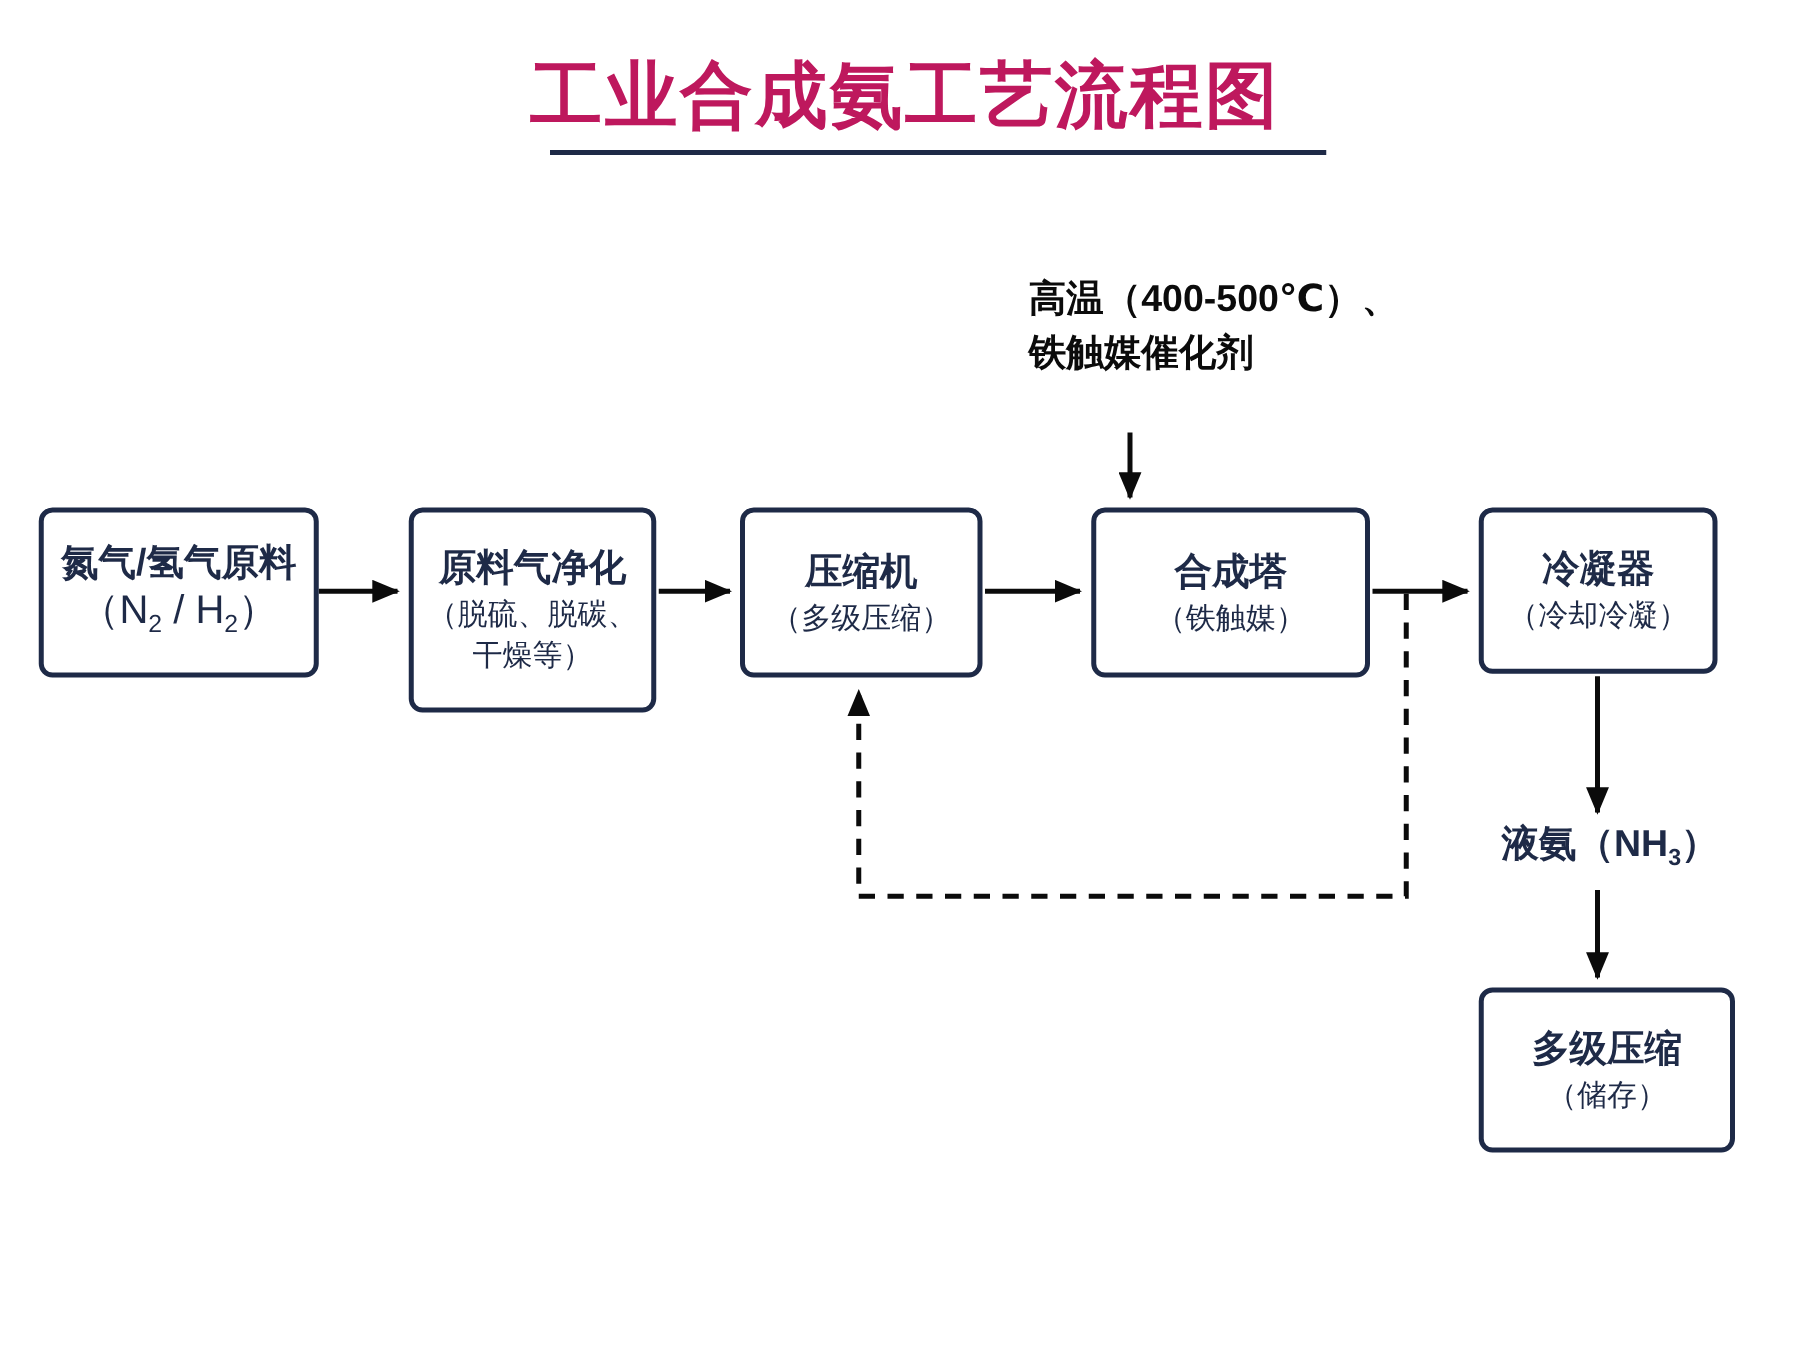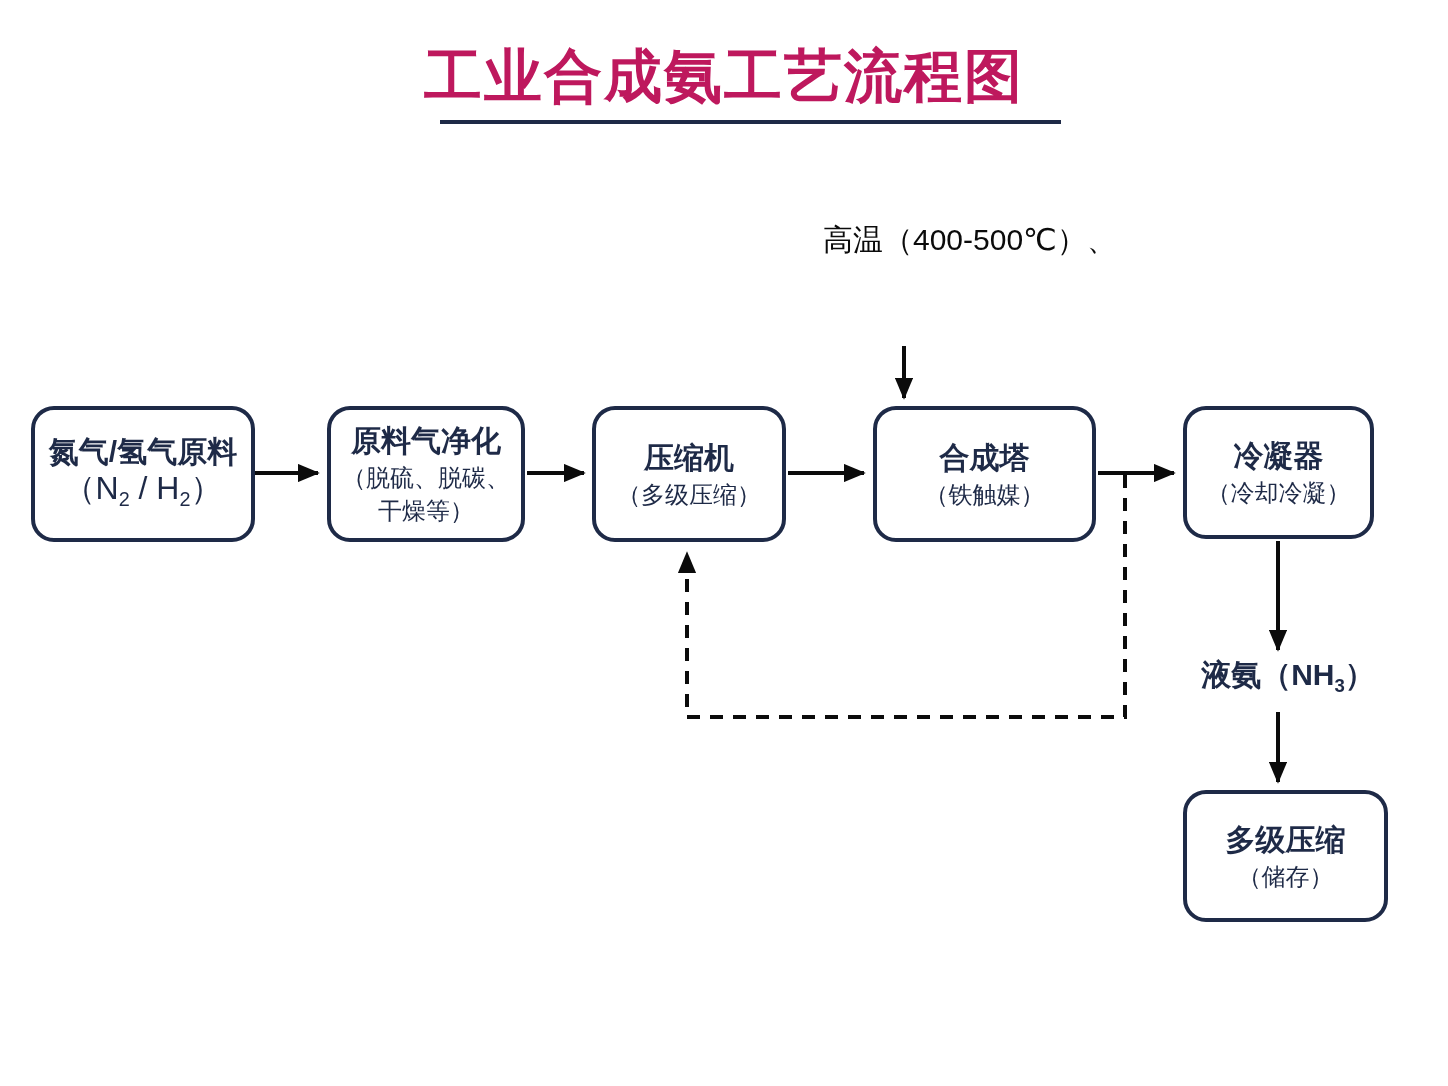--- a/index.html
+++ b/index.html
@@ -18,38 +18,38 @@
     font-size: 58px; font-weight: 900; letter-spacing: 2px;
     color: #be185d;
   }
   .title-underline {
     position: absolute; left: 440px; top: 120px;
     width: 621px; height: 4px; background: #1e2a47;
   }
 
   .annotation {
     position: absolute; left: 823px; top: 218px;
-    font-size: 30px; font-weight: 400; color: #0b0b0b;
+    font-size: 30px; font-weight: 700; color: #0b0b0b;
     line-height: 43px; white-space: nowrap;
   }
 
   .pbox {
     position: absolute;
-    border: 4px solid #1e2a47; border-radius: 23px;
+    border: 4px solid #1e2a47; border-radius: 11px;
     background: #ffffff;
     display: flex; flex-direction: column;
     align-items: center; justify-content: center;
     text-align: center; color: #1e2a47;
   }
   .pbox .bx-title { font-size: 30px; font-weight: 700; line-height: 40px; white-space: nowrap; }
   .pbox .bx-sub   { font-size: 24px; font-weight: 500; line-height: 33px; white-space: nowrap; }
   .sub-s { font-size: 0.62em; vertical-align: sub; }
 
   .box-feed       { left: 31px;   top: 406px; width: 224px; height: 136px; }
-  .box-purify     { left: 327px;  top: 406px; width: 198px; height: 136px; }
+  .box-purify     { left: 327px;  top: 406px; width: 198px; height: 164px; }
   .box-compressor { left: 592px;  top: 406px; width: 194px; height: 136px; }
   .box-synthesis  { left: 873px;  top: 406px; width: 223px; height: 136px; }
   .box-condenser  { left: 1183px; top: 406px; width: 191px; height: 133px; }
   .box-storage    { left: 1183px; top: 790px; width: 205px; height: 132px; }
 
   .nh3-label {
     position: absolute; left: 1288px; top: 676px;
     transform: translate(-50%, -50%);
     font-size: 30px; font-weight: 600; color: #1e2a47;
     white-space: nowrap;
@@ -68,20 +68,21 @@
 </head>
 <body>
 
 <div class="stage">
 
   <div class="title">工业合成氨工艺流程图</div>
   <div class="title-underline"></div>
 
   <div class="annotation">
     <div>高温（400-500℃）、</div>
+    <div>铁触媒催化剂</div>
   </div>
 
   <svg class="wires" width="1448" height="1086" viewBox="0 0 1448 1086">
     <defs>
       <marker id="ah" viewBox="0 0 12 10" refX="11" refY="5" markerWidth="5.5" markerHeight="4.6" orient="auto-start-reverse">
         <path d="M0,0 L12,5 L0,10 z" fill="#0b0b0b"></path>
       </marker>
     </defs>
     <line x1="255" y1="473" x2="318" y2="473" stroke="#0b0b0b" stroke-width="4" marker-end="url(#ah)"></line>
     <line x1="527" y1="473" x2="584" y2="473" stroke="#0b0b0b" stroke-width="4" marker-end="url(#ah)"></line>

